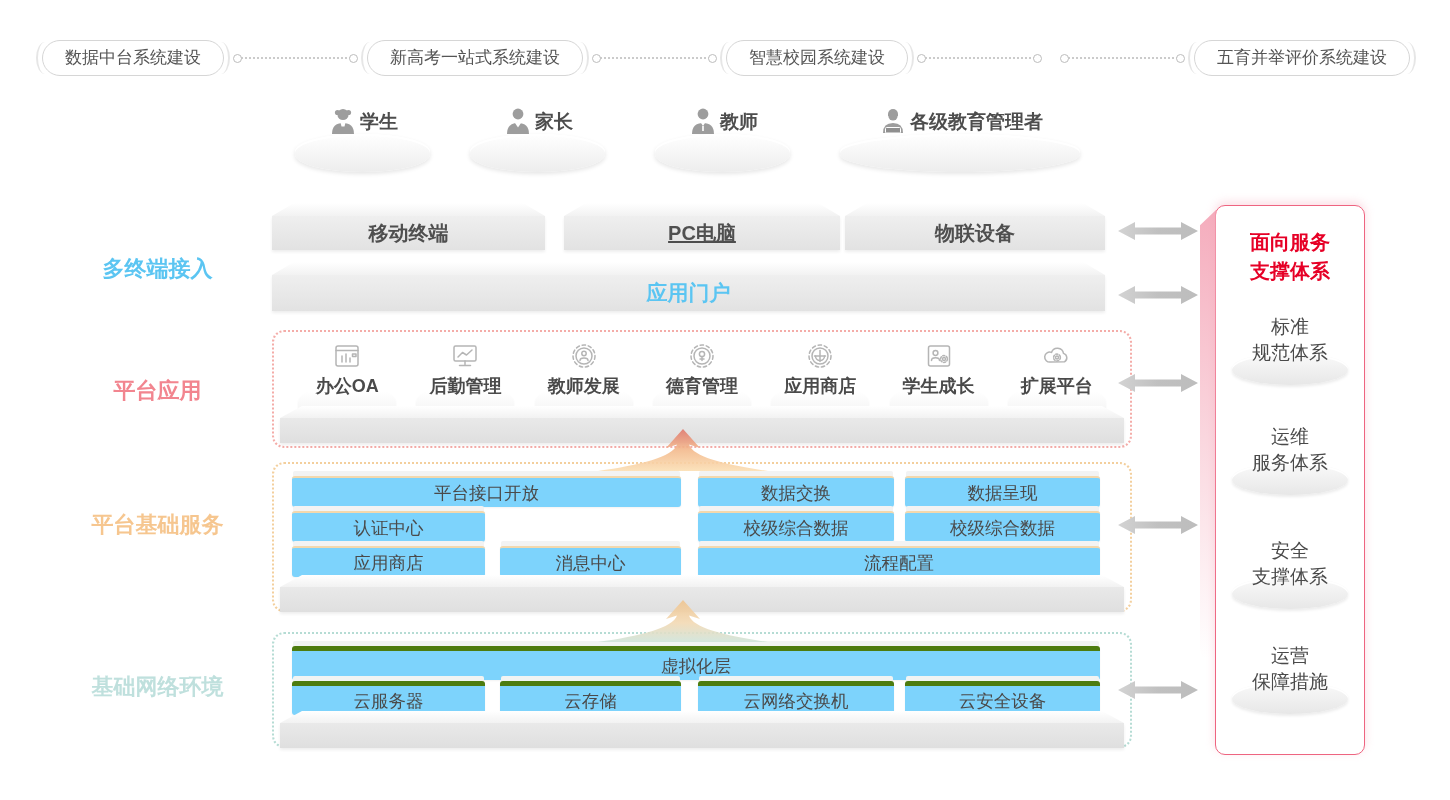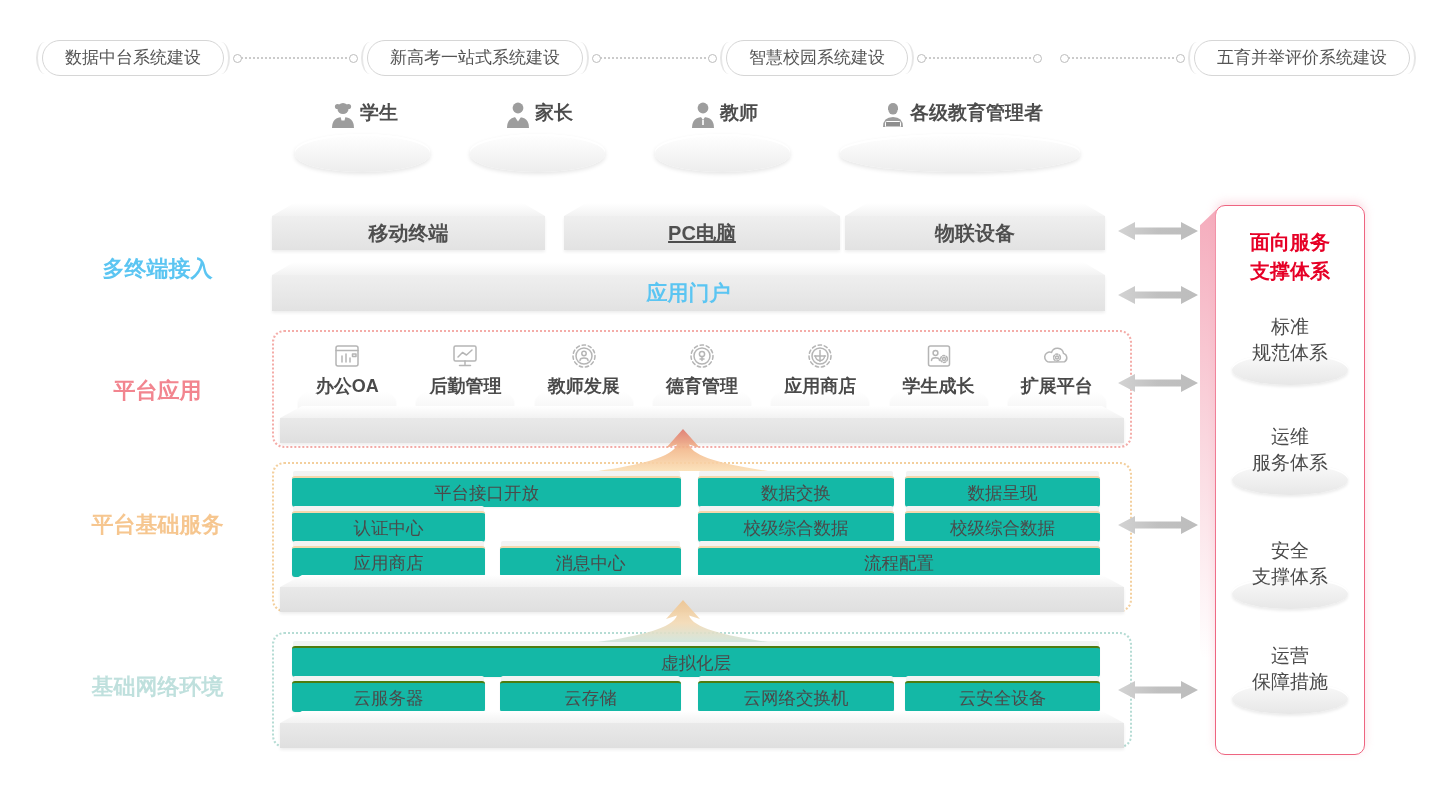--- a/index.html
+++ b/index.html
@@ -15,21 +15,21 @@
   .pill::after{content:"";position:absolute;right:-7px;top:1px;bottom:1px;width:16px;
         border-radius:50%;border-right:2px solid #e6e6e6;}
   .conn{flex:1;height:0;border-top:2px dotted #cbcbcb;margin:0 12px;position:relative;}
   .conn i{position:absolute;top:-5px;width:7px;height:7px;border:1px solid #bdbdbd;border-radius:50%;background:#fff;}
   .conn i.l{left:-3px}.conn i.r{right:-3px}
 
   
   .user{position:absolute;top:100px;height:74px;}
   .user-disc{position:absolute;left:0;right:0;top:34px;height:38px;border-radius:50%/46%;
         background:linear-gradient(#ffffff,#ededed);box-shadow:0 2px 4px rgba(0,0,0,.10), inset 0 2px 0 #fff;}
-  .user-top{position:relative;z-index:2;display:flex;align-items:flex-start;justify-content:center;gap:1px;height:44px;}
+  .user-top{position:relative;z-index:2;display:flex;align-items:center;justify-content:center;gap:1px;height:44px;}
   .user-top .lbl{font-size:19px;font-weight:bold;color:#4d4d4d;white-space:nowrap;}
 
   
   .side{position:absolute;left:55px;width:205px;text-align:center;font-size:22px;font-weight:bold;white-space:nowrap;}
   .side.blue{color:#5bc5f2}.side.pink{color:#f2858f}.side.orange{color:#f6c68f}.side.teal{color:#bfe0dd}
 
   
   .slab{position:absolute;}
   .slab .s-top{height:13px;background:linear-gradient(#ffffff,#f2f2f2);
         clip-path:polygon(22px 0, calc(100% - 22px) 0, 100% 100%, 0 100%);}
@@ -47,24 +47,24 @@
 
   
   .apps-row{position:absolute;left:14px;right:14px;top:8px;display:flex;justify-content:space-around;}
   .app{position:relative;display:flex;flex-direction:column;align-items:center;width:112px;}
   .app .ped{position:absolute;top:52px;left:50%;transform:translateX(-50%);width:98px;height:28px;
         border-radius:14px/11px;background:linear-gradient(#ffffff,#f0f0f0);box-shadow:0 1px 2px rgba(0,0,0,.05);}
   .app .a-ic{position:relative;z-index:1;height:32px;}
   .app .a-lb{position:relative;z-index:1;font-size:18px;font-weight:bold;color:#4a4a4a;margin-top:2px;white-space:nowrap;}
 
   
-  .cell{position:absolute;height:29px;background:#14b8a6;border-radius:3px;display:flex;align-items:center;
+  .cell{position:absolute;height:29px;background:#7dd3fc;border-radius:3px;display:flex;align-items:center;
         justify-content:center;font-size:17.5px;color:#4a4a4a;white-space:nowrap;}
   .cell.orange{border-top:2px solid #f3d8ad;box-shadow:0 -6px 0 -1px #f3f3f3,0 1px 2px rgba(0,0,0,.05);}
-  .cell.teal{border-top:2px solid #4d7c0f;box-shadow:0 -6px 0 -1px #f1f4f3,0 1px 2px rgba(0,0,0,.05);}
+  .cell.teal{border-top:5px solid #4d7c0f;box-shadow:0 -6px 0 -1px #f1f4f3,0 1px 2px rgba(0,0,0,.05);}
 
   
   .arrow{position:absolute;left:1118px;width:80px;height:22px;}
   .fan{position:absolute;left:598px;width:170px;height:42px;z-index:4;}
 
   
   .rp{position:absolute;left:1215px;top:205px;width:148px;height:548px;background:#fff;
       border:1.5px solid #ee6480;border-radius:10px;box-shadow:0 -3px 10px rgba(246,180,195,.45);}
   .rp::before{content:"";position:absolute;left:-16px;top:4px;width:16px;height:510px;
       background:linear-gradient(to bottom, rgba(243,158,177,.85), rgba(250,225,231,0) 88%);

